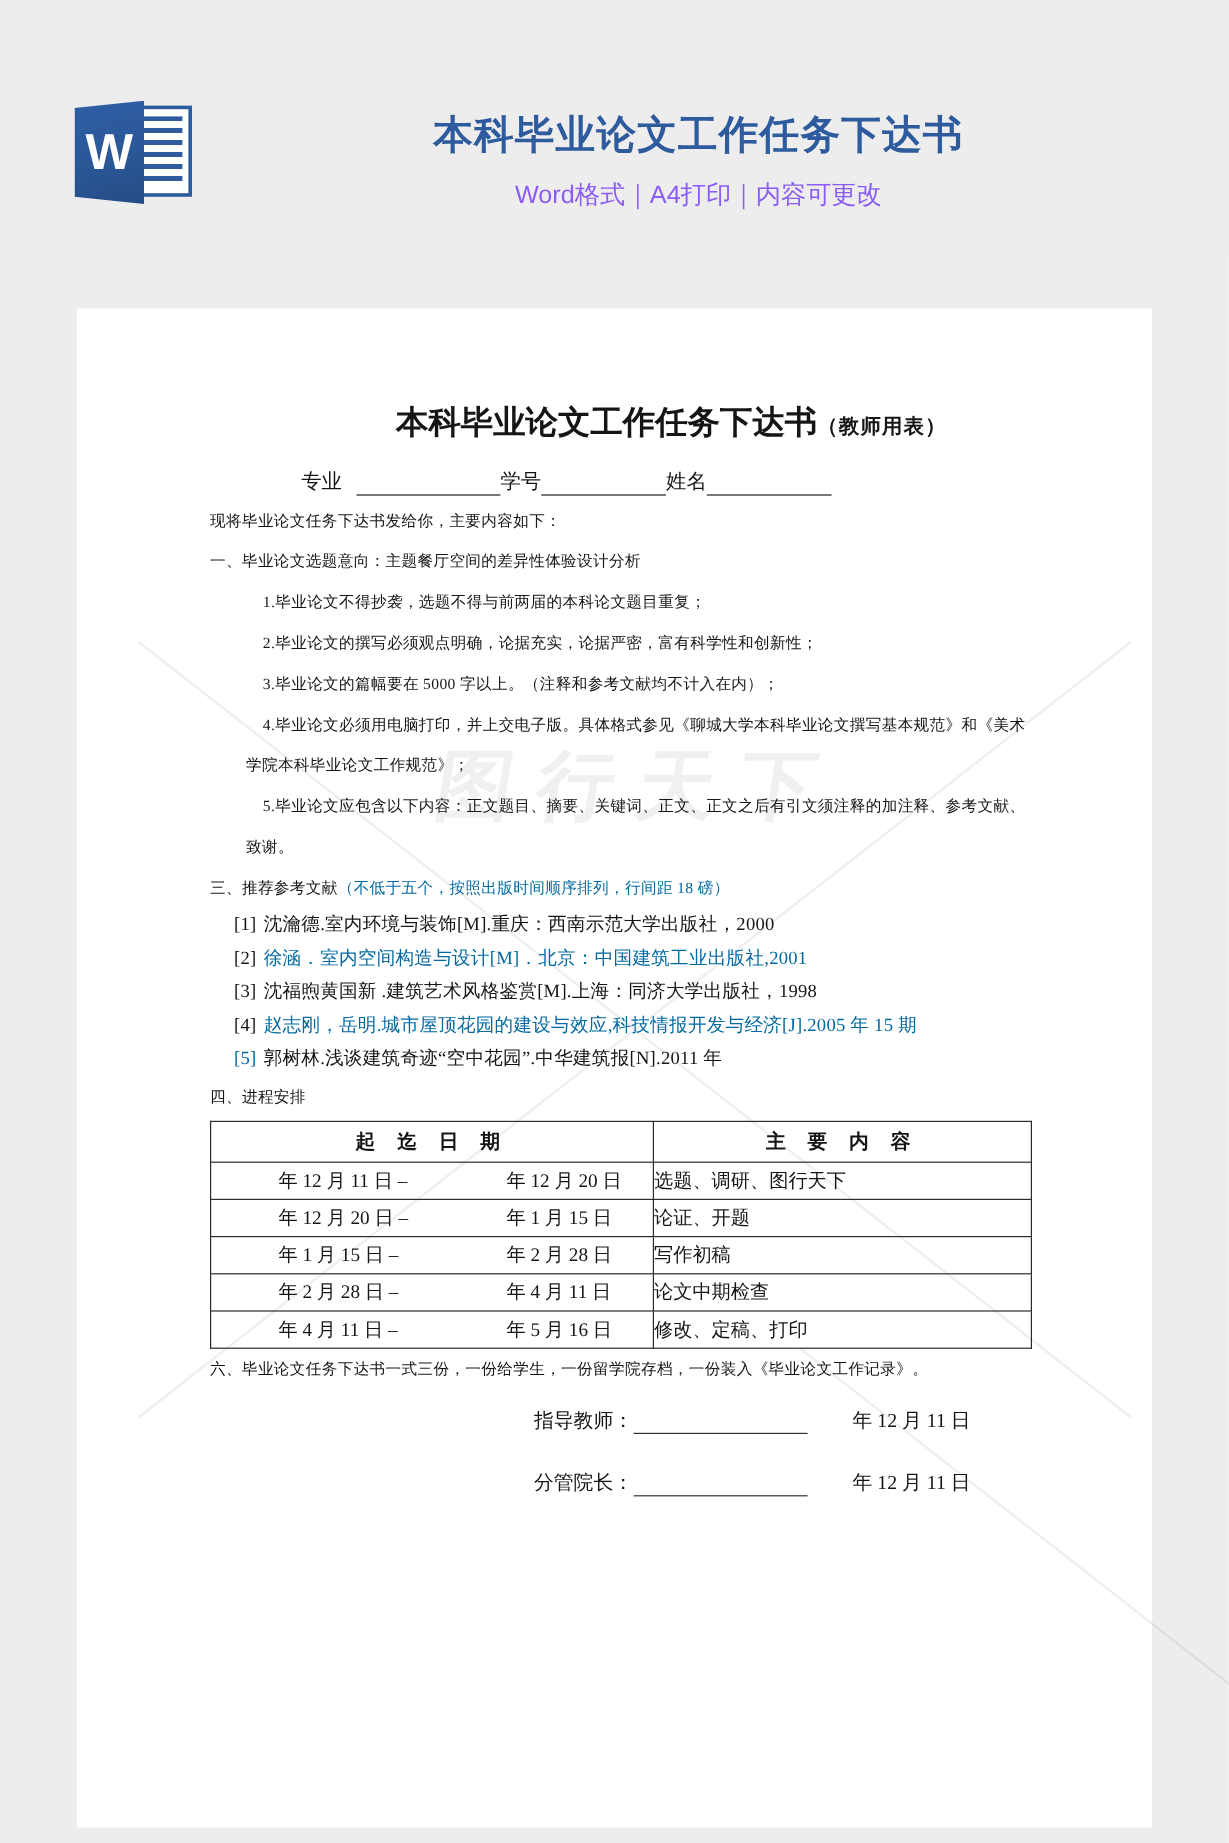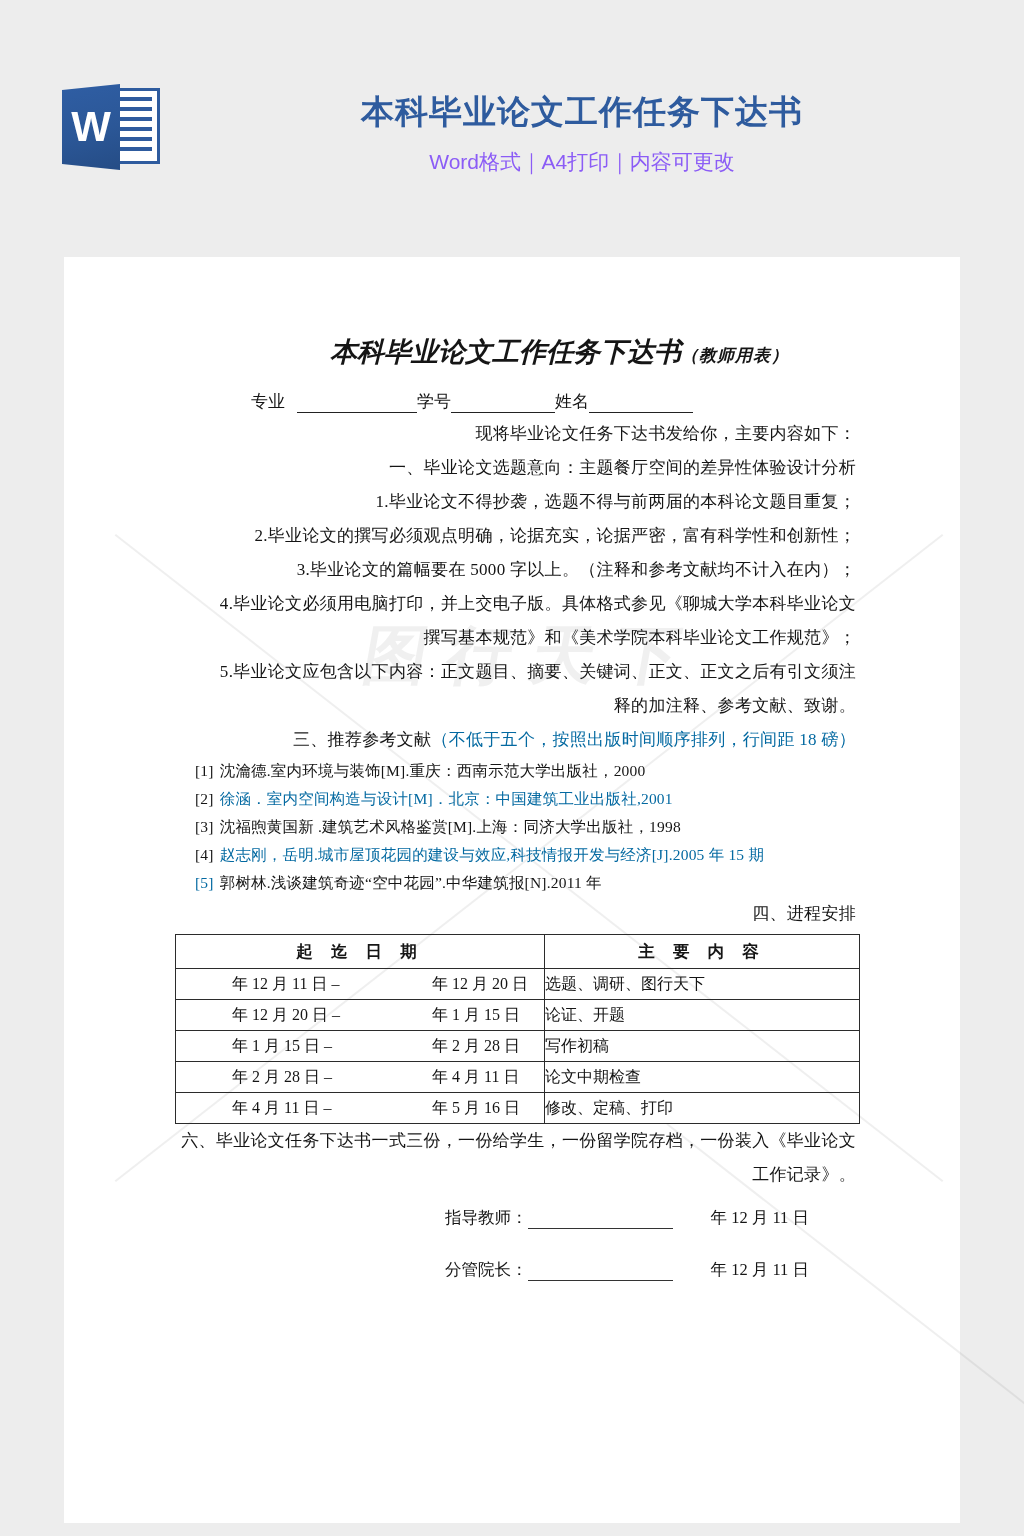--- a/index.html
+++ b/index.html
@@ -28,46 +28,46 @@
   .page{position:absolute;left:64px;top:257px;width:896px;height:1266px;background:#fff;}
   .wm-line{position:absolute;height:2px;background:rgba(100,100,100,0.10);width:1050px;left:-60px;top:600px;pointer-events:none;}
   .wm-line.l1{transform:rotate(38deg);}
   .wm-line.l2{transform:rotate(-38deg);}
   .wm-line.l3{width:500px;left:550px;top:1020px;transform:rotate(38deg);}
   .wm-text{position:absolute;left:300px;top:355px;font-size:64px;font-weight:bold;
     letter-spacing:20px;color:rgba(50,50,50,0.075);transform:skewX(-10deg);pointer-events:none;
     font-family:"Liberation Serif","DejaVu Serif",serif;}
   .content{position:absolute;left:0;top:0;right:0;bottom:0;box-sizing:border-box;padding:76px 104px 0 111px;}
 
-  .doc-title{ text-align:center;margin-left:88px;font-weight:bold;font-size:27px;line-height:38px;white-space:nowrap;font-style:italic;}
+  .doc-title{ text-align:center;margin-left:88px;font-weight:bold;font-size:27px;line-height:38px;white-space:nowrap;}
   .doc-title .suffix{font-size:17px;letter-spacing:1px;}
 
   .field-line{margin-top:15px;margin-left:76px;font-size:17px;height:27px;}
   .blank{display:inline-block;border-bottom:1.5px solid #222;height:19px;vertical-align:bottom;}
   .blank.b1{width:120px;margin-left:12px;}
   .blank.b2{width:104px;}
   .blank.b3{width:104px;}
 
-  .para{font-size:17px;line-height:34px;letter-spacing:0.3px;text-align:right;}
+  .para{font-size:13px;line-height:34px;letter-spacing:0.3px;}
   .para.item{padding-left:30px;text-indent:14px;}
   .para.hang{padding-left:30px;text-indent:-30px;}
   .red{color:#0369a1;}
 
   .refs{margin-left:20px;font-size:15.5px;line-height:28px;letter-spacing:0.2px;}
   .ref-row{white-space:nowrap;}
   .ref-row .pfx{margin-right:6px;}
 
   
   .sched-table{margin-top:3px;width:685px;border:1px solid #2b2b2b;border-collapse:collapse;table-layout:fixed;
     font-size:16px;}
   .sched-table td,.sched-table th{border:1px solid #2b2b2b;padding:0;}
   .sched-table th{height:33px;font-size:16.5px;font-weight:bold;letter-spacing:7px;text-align:center;}
   .sched-table td{height:30px;}
   .col-dates{width:368px;}
-  .dates-cell{display:flex;align-items:flex-end;padding-left:56px;box-sizing:border-box;gap:10px;}
+  .dates-cell{display:flex;align-items:flex-end;padding-left:56px;box-sizing:border-box;}
   .dates-cell .start{display:inline-block;width:190px;}
   .content-cell{padding-left:43px;}
 
   .sec5{margin-top:6px;}
   .sig-block{margin-top:15px;margin-left:270px;font-size:16.5px;}
   .sig-row{height:26px;margin-top:26px;white-space:nowrap;}
   .sig-row:first-child{margin-top:0;}
   .sig-blank{display:inline-block;width:145px;border-bottom:1.5px solid #333;height:18px;vertical-align:bottom;margin-right:38px;}
 </style>
 </head>

